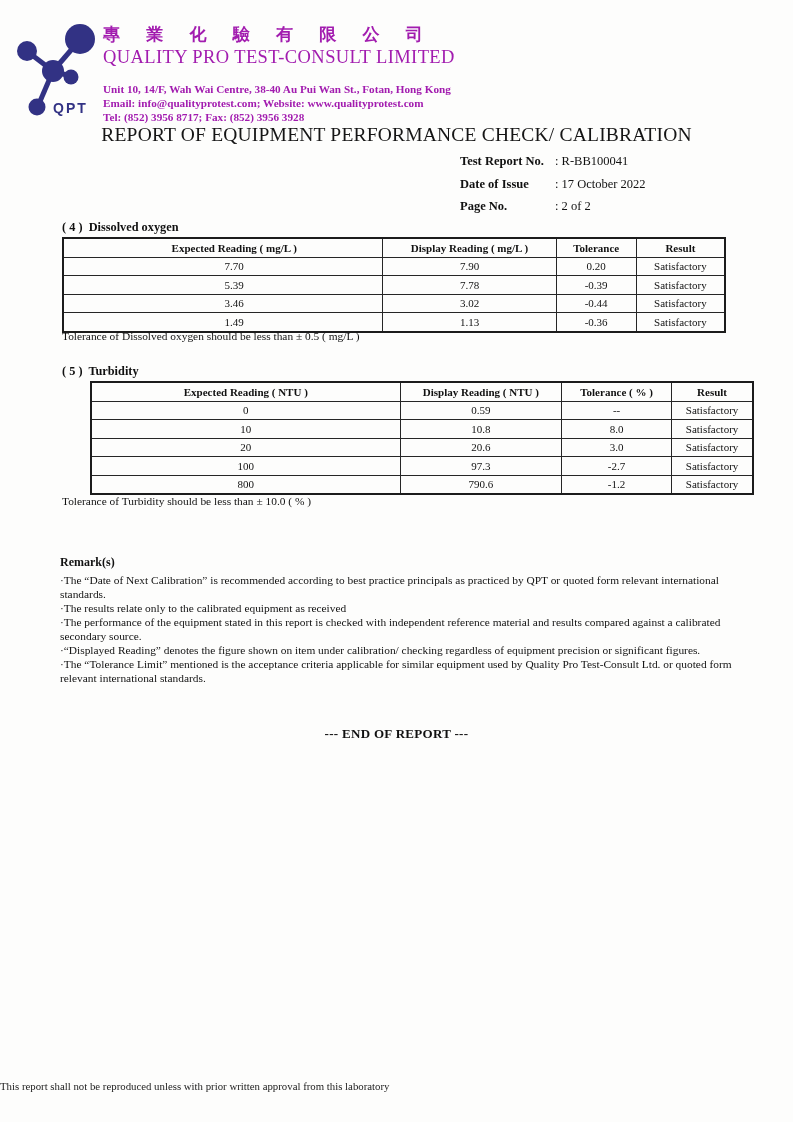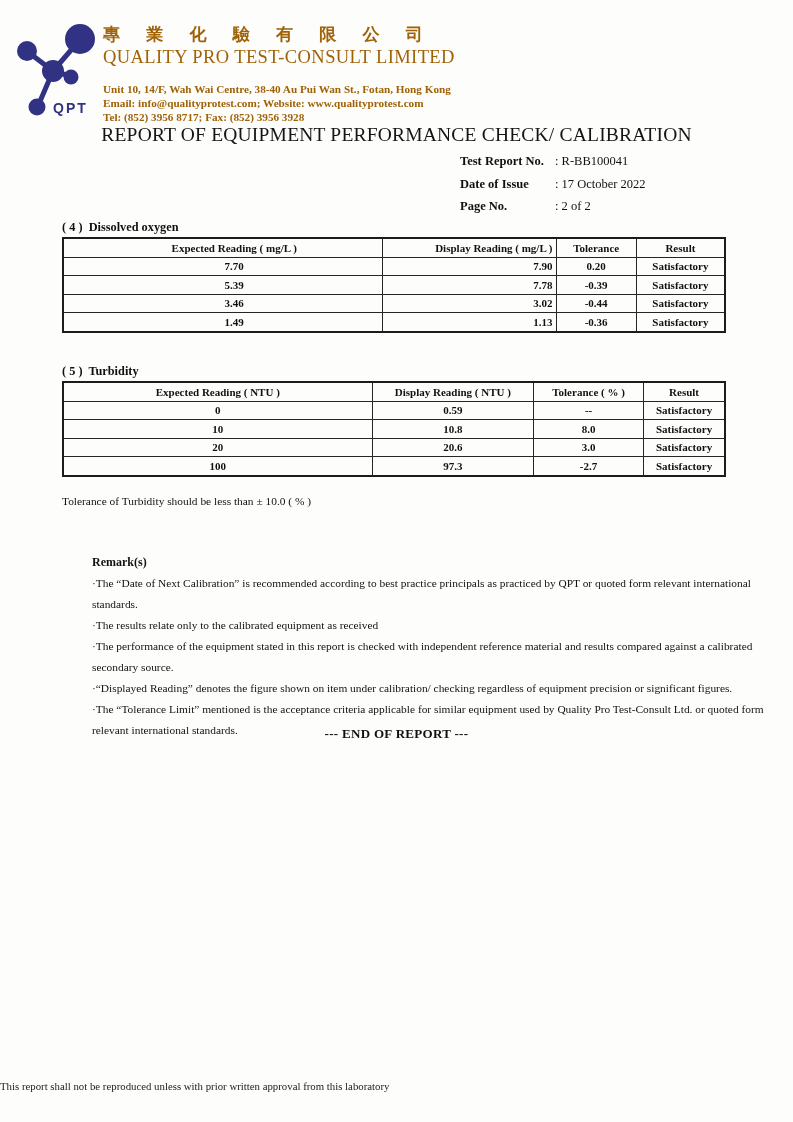--- a/index.html
+++ b/index.html
@@ -7,51 +7,51 @@
     position:relative;
     width:793px;height:1122px;
     margin:0 auto;
     background:#fdfdfc;
     font-family:"Liberation Serif", serif;
     color:#111;
     overflow:hidden;
   }
   
   .logo{position:absolute;left:8px;top:16px;width:95px;height:100px;}
-  .header-text{position:absolute;left:103px;top:24px;color:#a16207;}
+  .header-text{position:absolute;left:103px;top:24px;color:#a21caf;}
   .company-cn{font-size:17px;font-weight:600;letter-spacing:11px;line-height:22px;white-space:nowrap;}
   .company-en{font-size:18.5px;font-weight:500;line-height:23px;letter-spacing:0.4px;white-space:nowrap;}
   .addr{font-size:11.2px;font-weight:bold;line-height:13.8px;margin-top:14px;white-space:nowrap;}
   
   .report-title{position:absolute;top:124px;left:0;width:100%;text-align:center;
     font-size:19.5px;font-weight:normal;color:#151515;letter-spacing:0.2px;white-space:nowrap;}
   .info-block{position:absolute;left:460px;top:150px;font-size:12.5px;}
   .info-row{display:flex;line-height:22.5px;}
   .info-label{width:95px;font-weight:bold;}
   .info-value{font-weight:normal;}
   
   .sec-heading{position:absolute;left:62px;font-size:12.3px;font-weight:bold;white-space:pre-wrap;}
   .tbl{position:absolute;left:62px;width:664px;border-collapse:collapse;table-layout:fixed;
     font-size:11px;border:2px solid #1c1c1c;}
   .tbl th,.tbl td{border:1px solid #262626;text-align:center;padding:1px 3px;height:15.5px;
-    overflow:hidden;white-space:nowrap;font-weight:bold;}
+    overflow:hidden;white-space:nowrap;}
   .tbl th{font-weight:bold;}
   .t1 th:nth-child(1),.t1 td:nth-child(1){width:47.6%;padding-left:25px;}
-  .t1 th:nth-child(2),.t1 td:nth-child(2){width:27.1%;text-align:right;}
+  .t1 th:nth-child(2),.t1 td:nth-child(2){width:27.1%;}
   .t1 th:nth-child(3),.t1 td:nth-child(3){width:12.0%;}
   .t1 th:nth-child(4),.t1 td:nth-child(4){width:13.3%;}
   .t2 th:nth-child(1),.t2 td:nth-child(1){width:47.6%;}
   .t2 th:nth-child(2),.t2 td:nth-child(2){width:24.4%;}
   .t2 th:nth-child(3),.t2 td:nth-child(3){width:16.3%;}
   .t2 th:nth-child(4),.t2 td:nth-child(4){width:11.7%;}
   .tbl-note{position:absolute;left:62px;font-size:11.4px;white-space:nowrap;}
   
-  .remarks{position:absolute;left:60px;top:551px;width:672px;margin-left:32px;}
+  .remarks{position:absolute;left:60px;top:551px;width:672px;}
   .remarks-heading{font-size:12px;font-weight:bold;line-height:22px;}
-  .remark-item{font-size:11.4px;line-height:21px;}
+  .remark-item{font-size:11.4px;line-height:14px;}
   
   .end-of-report{position:absolute;top:726px;left:0;width:100%;text-align:center;
     font-size:13px;font-weight:600;letter-spacing:0.3px;}
   .page-footer{position:absolute;top:1080px;left:0;width:100%;text-align:left;
     font-size:10.8px;color:#222;}
 </style>
 </head>
 <body>
 
 <div class="page">
@@ -128,23 +128,24 @@
           <td>Satisfactory</td>
         </tr>
         <tr>
           <td>1.49</td>
           <td>1.13</td>
           <td>-0.36</td>
           <td>Satisfactory</td>
         </tr>
       </tbody>
     </table>
+  <div class="tbl-note" style="top:330px;">Tolerance of Dissolved oxygen should be less than ± 0.5 ( mg/L )</div>
 
   <div class="sec-heading" style="top:364px;">( 5 )  Turbidity</div>
-  <table class="tbl t2" style="top:381px;">
+  <table class="tbl t2" style="top:381px;margin-left:28px;">
       <thead>
         <tr>
           <th>Expected Reading ( NTU )</th>
           <th>Display Reading ( NTU )</th>
           <th>Tolerance ( % )</th>
           <th>Result</th>
         </tr>
       </thead>
       <tbody>
         <tr>
@@ -162,20 +163,26 @@
         <tr>
           <td>20</td>
           <td>20.6</td>
           <td>3.0</td>
           <td>Satisfactory</td>
         </tr>
         <tr>
           <td>100</td>
           <td>97.3</td>
           <td>-2.7</td>
+          <td>Satisfactory</td>
+        </tr>
+        <tr>
+          <td>800</td>
+          <td>790.6</td>
+          <td>-1.2</td>
           <td>Satisfactory</td>
         </tr>
       </tbody>
     </table>
   <div class="tbl-note" style="top:495px;">Tolerance of Turbidity should be less than ± 10.0 ( % )</div>
 
   <div class="remarks">
     <div class="remarks-heading">Remark(s)</div>
     <div>
         <div class="remark-item">·The “Date of Next Calibration” is recommended according to best practice principals as practiced by QPT or quoted form relevant international standards.</div>

